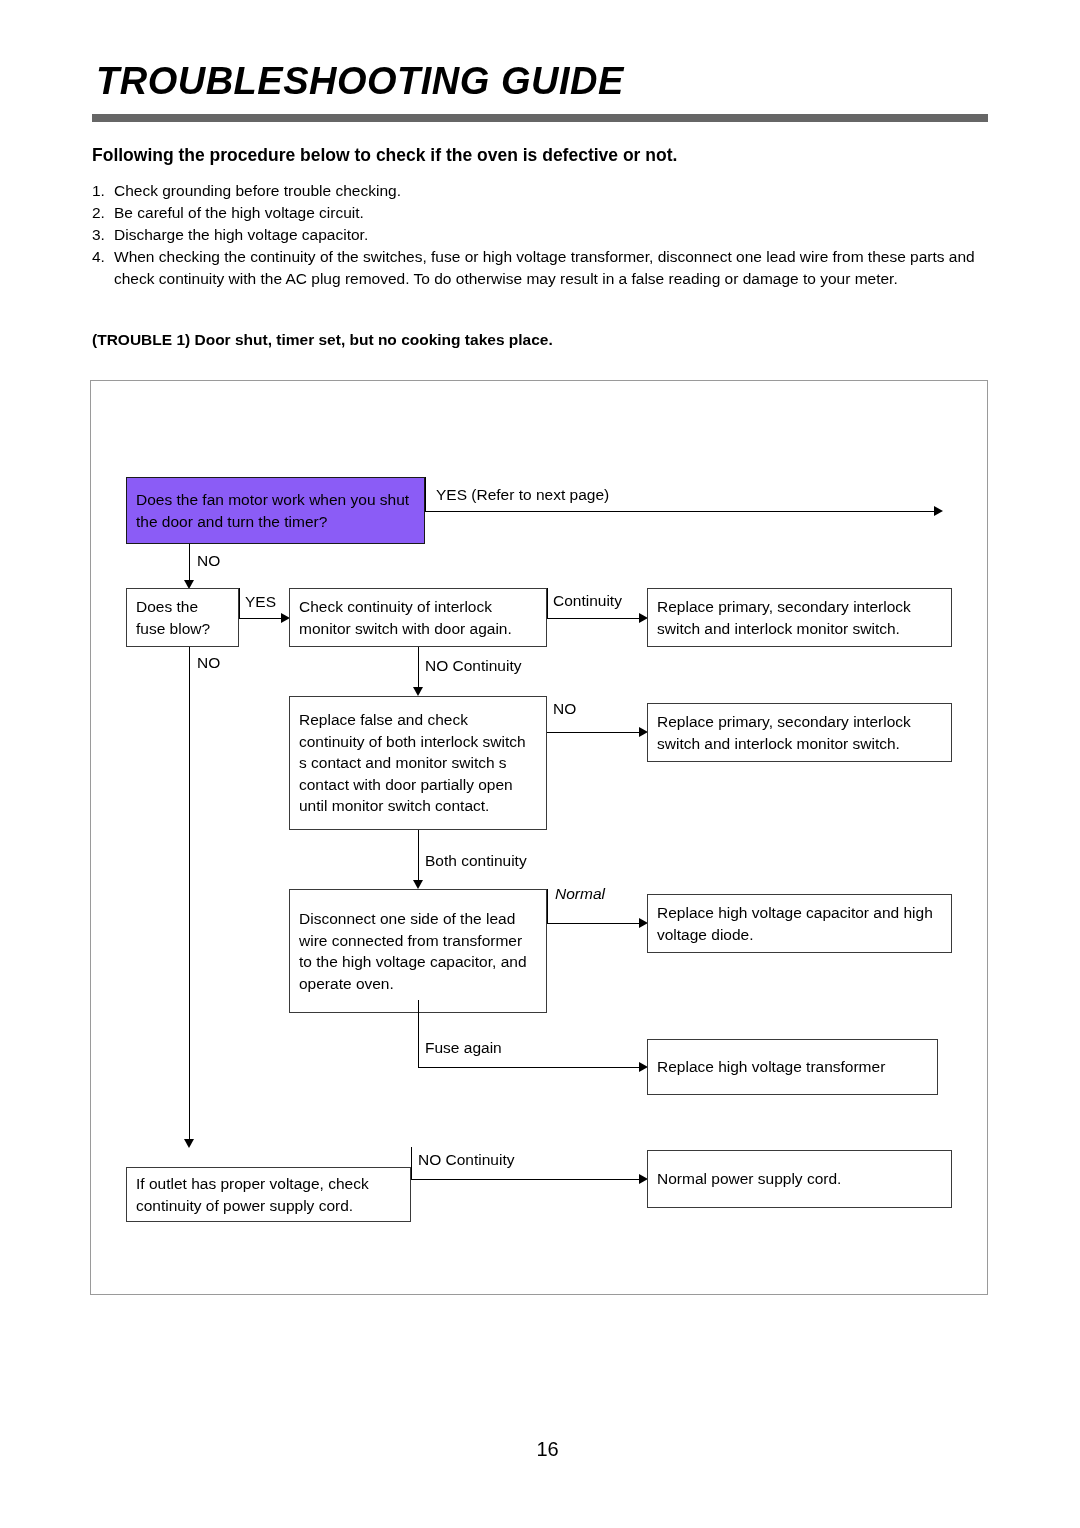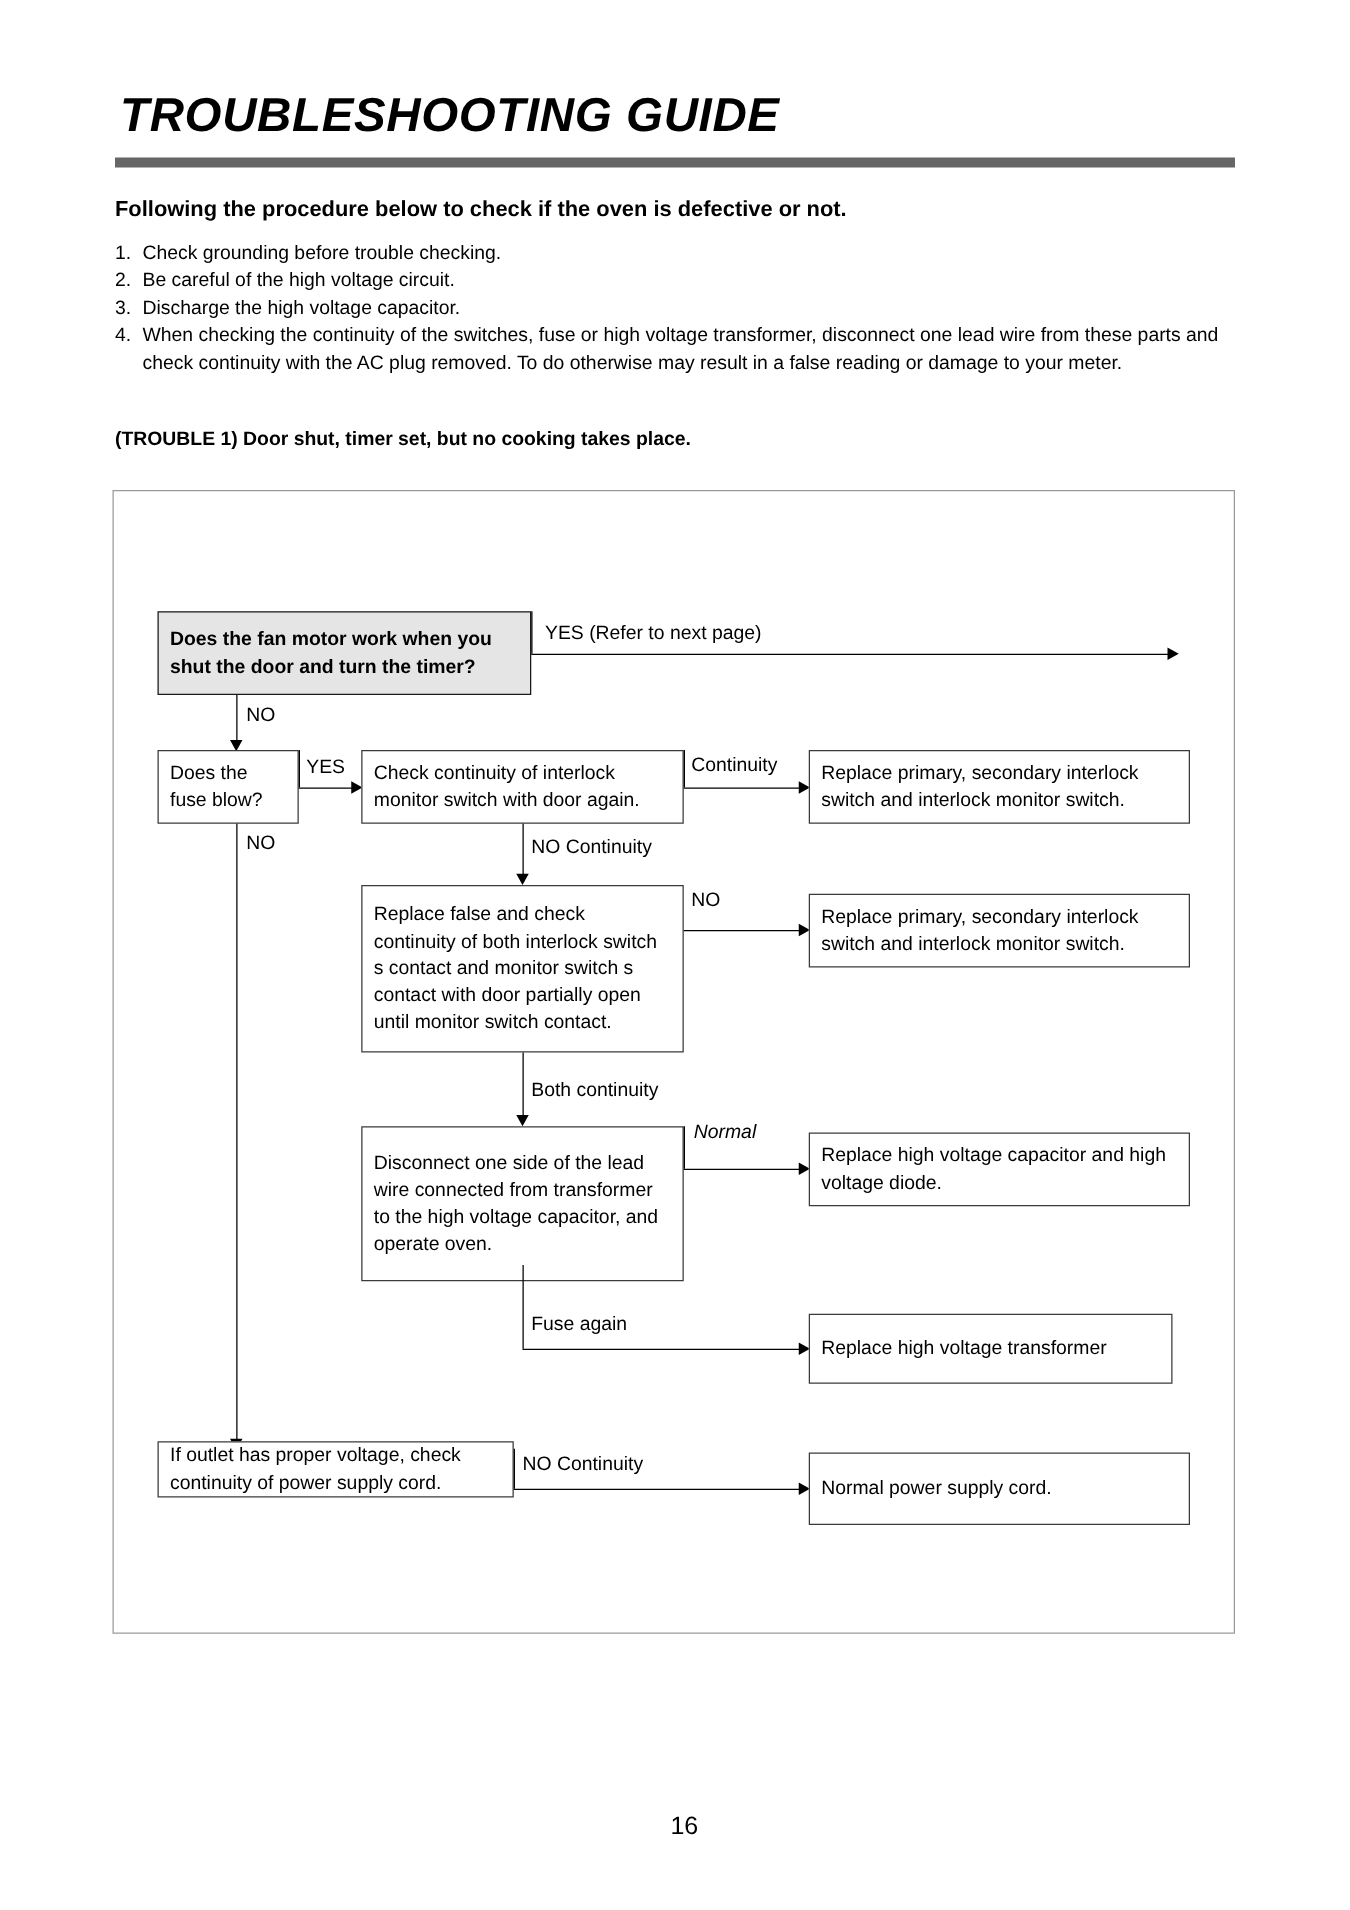--- a/index.html
+++ b/index.html
@@ -12,21 +12,20 @@
     height: 1528px;
     position: relative;
     font-family: "Liberation Sans", sans-serif;
     color: #000000;
     overflow: hidden;
   }
 
   .page {
     position: absolute;
     inset: 0;
-    margin-top: 12px;
   }
 
   
   .doc-title {
     position: absolute;
     left: 96px;
     top: 60px;
     font-size: 38px;
     font-weight: bold;
     font-style: italic;
@@ -103,23 +102,22 @@
     border: 1px solid #3a3a3a;
     background: #ffffff;
     box-sizing: border-box;
     font-size: 15.5px;
     line-height: 21.5px;
     padding: 6px 9px;
     display: flex;
     align-items: center;
   }
   .node.shaded {
-    background: #e5e5e5;
+    background: #8b5cf6;
     border-color: #1a1a1a;
-    font-weight: bold;
   }
   .node .node-text {
     display: block;
     width: 100%;
     white-space: pre-line;
   }
 
   .edge-label {
     position: absolute;
     font-size: 15.5px;
@@ -273,21 +271,21 @@
 
       <div class="line-v" style="left:327px; top:619px; height:67px;"></div>
       <div class="edge-label" style="left:334px; top:657px;">Fuse again</div>
       <div class="line-h" style="left:327px; top:686px; width:222px;"></div>
       <div class="arrow-r" style="left:548px; top:681px;"></div>
 
       <div class="node" style="left:556px; top:658px; width:291px; height:56px;">
         <span class="node-text">Replace high voltage transformer</span>
       </div>
 
-      <div class="node" style="left:35px; top:760px; width:285px; height:45px;">
+      <div class="node" style="left:35px; top:786px; width:285px; height:55px;">
         <span class="node-text">If outlet has proper voltage, check continuity of power supply cord.</span>
       </div>
 
       <div class="edge-label" style="left:327px; top:769px;">NO Continuity</div>
       <div class="line-v" style="left:320px; top:766px; height:32px;"></div>
       <div class="line-h" style="left:320px; top:798px; width:229px;"></div>
       <div class="arrow-r" style="left:548px; top:793px;"></div>
 
       <div class="node" style="left:556px; top:769px; width:305px; height:58px;">
         <span class="node-text">Normal power supply cord.</span>

